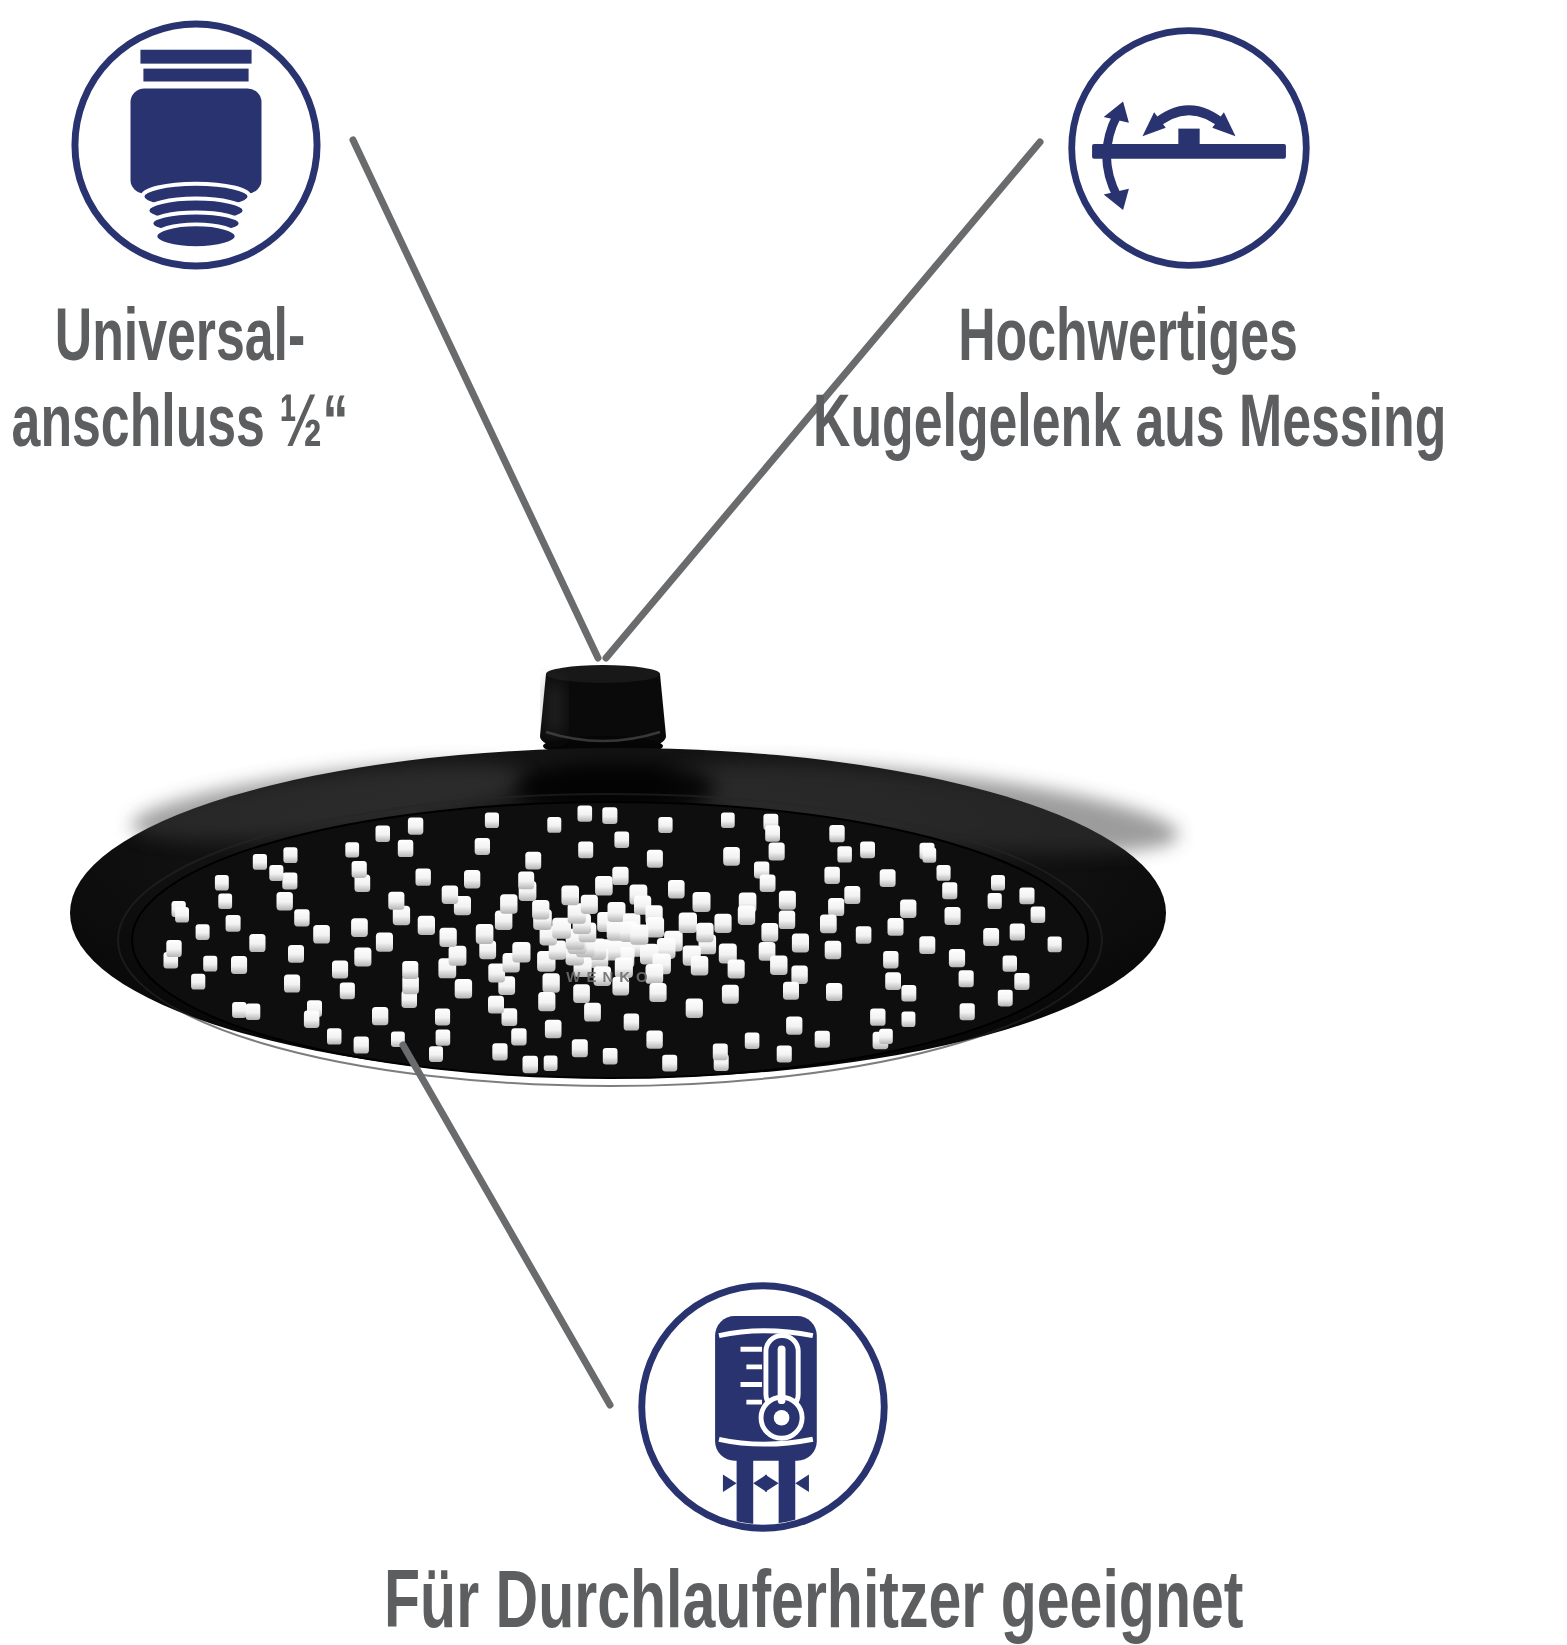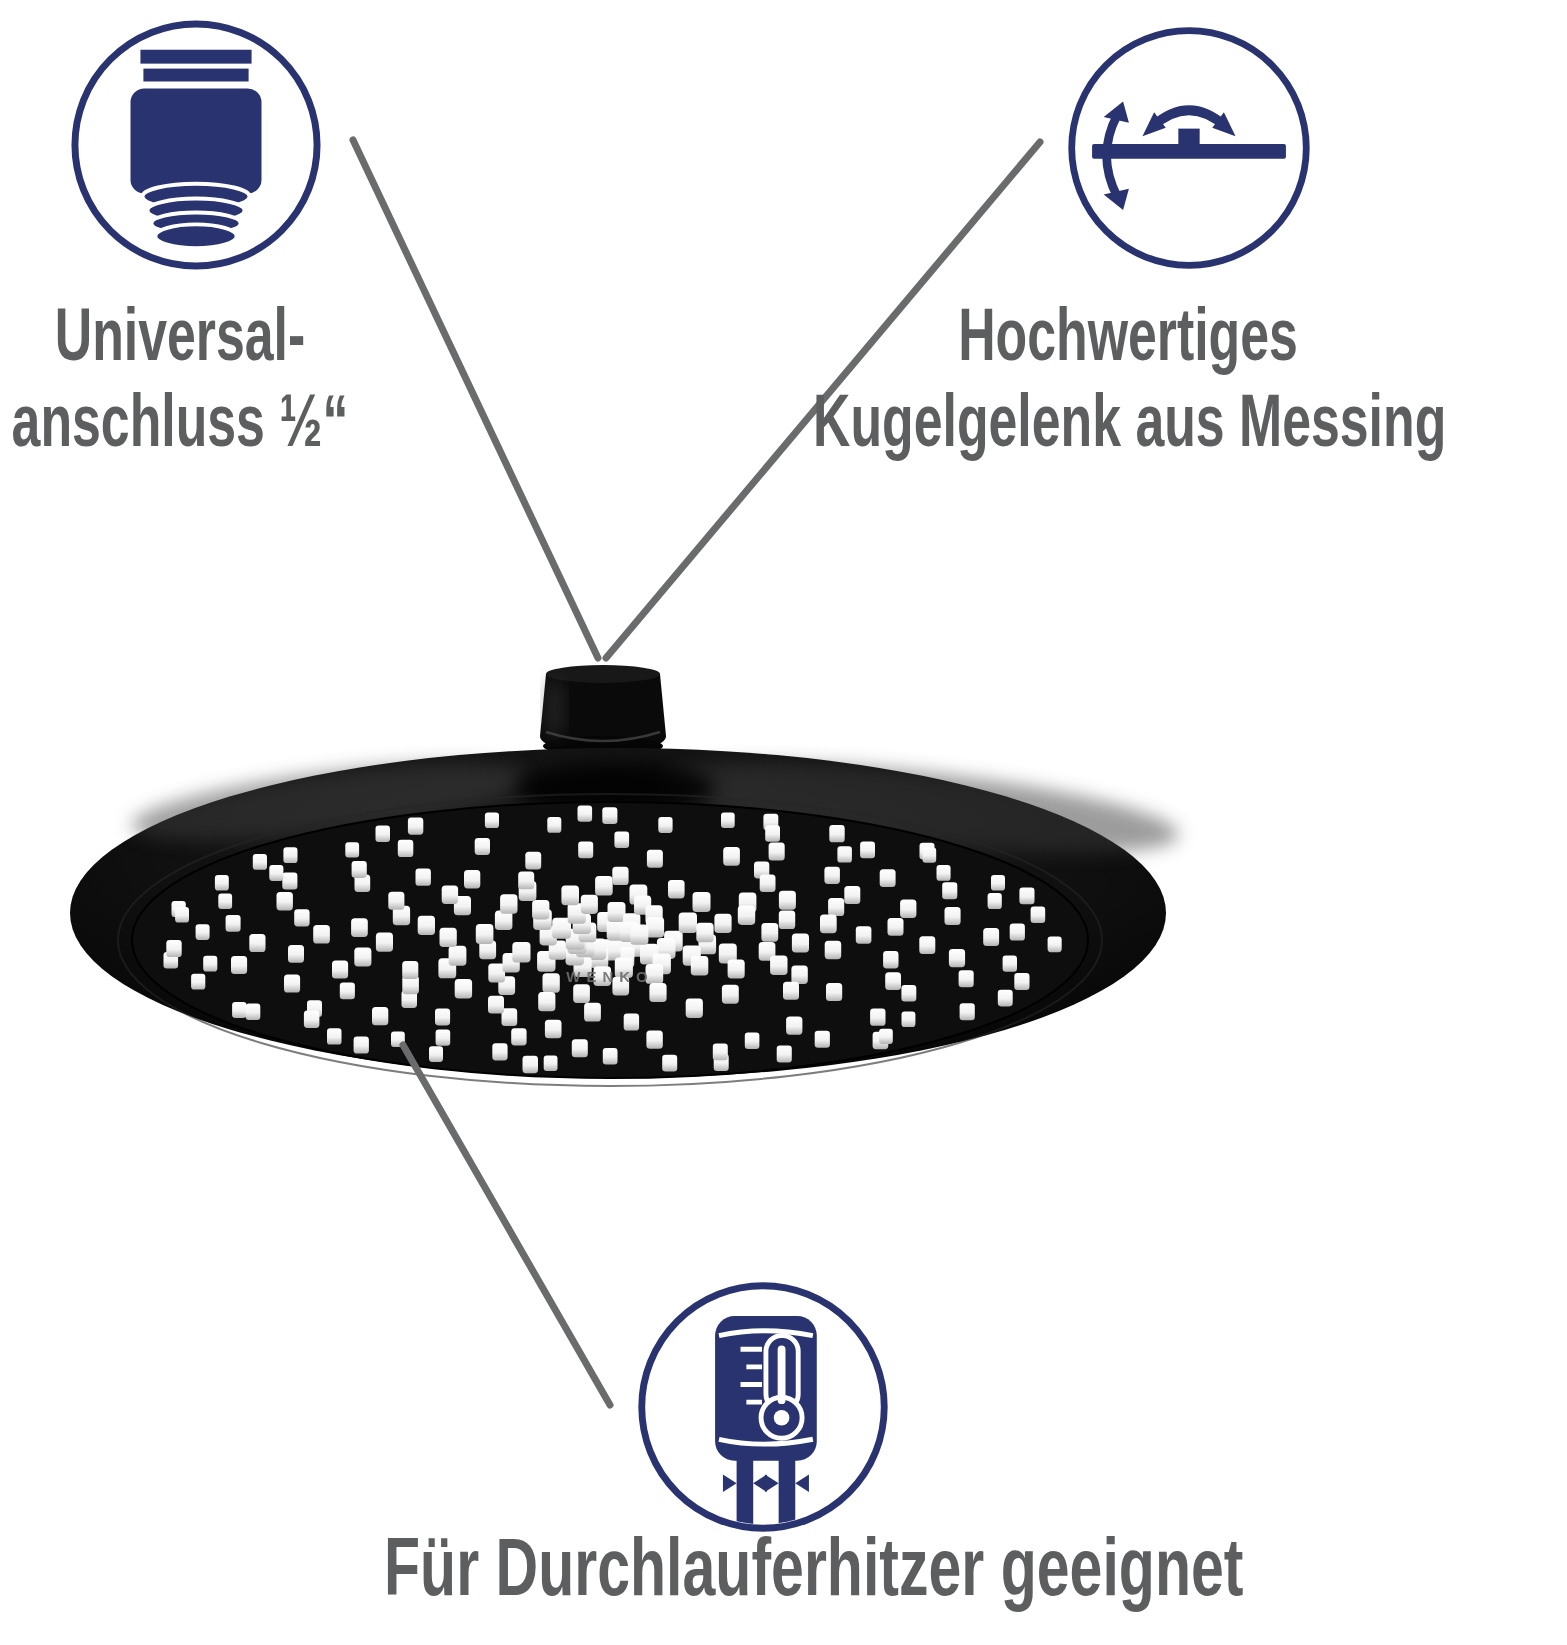--- a/index.html
+++ b/index.html
@@ -17,21 +17,21 @@
   svg{display:block;}
   .navy{fill:var(--icon-navy,#283370);}
   .navy-stroke{stroke:var(--icon-navy,#283370);}
   .label{
     position:absolute;text-align:center;color:var(--label-gray,#5d5e60);
     font-weight:bold;font-size:74px;line-height:86px;white-space:nowrap;
   }
   .cond{transform:scaleX(0.70);transform-origin:50% 50%;}
   .label-tl{left:-120px;top:292px;width:600px;}
   .label-tr{left:678px;top:292px;width:900px;}
-  .label-b{left:230px;top:1524px;width:1100px;font-size:82px;text-align:right;}
+  .label-b{left:230px;top:1556px;width:1100px;font-size:82px;text-align:right;}
   .label-b .cond{transform:scaleX(0.72);}
   .callouts{position:absolute;left:0;top:0;}
   .callouts line{stroke:var(--line-gray,#6a6b6d);stroke-width:7;stroke-linecap:round;}
   .brand-text{
     font-family:"Liberation Sans",sans-serif;font-weight:bold;font-size:15px;
     letter-spacing:6px;fill:#6e6e6e;opacity:0.9;
   }
 </style>
 </head>
 <body>

